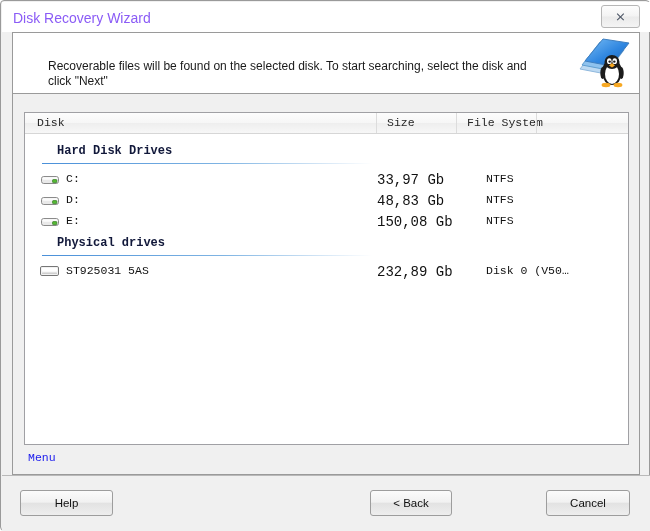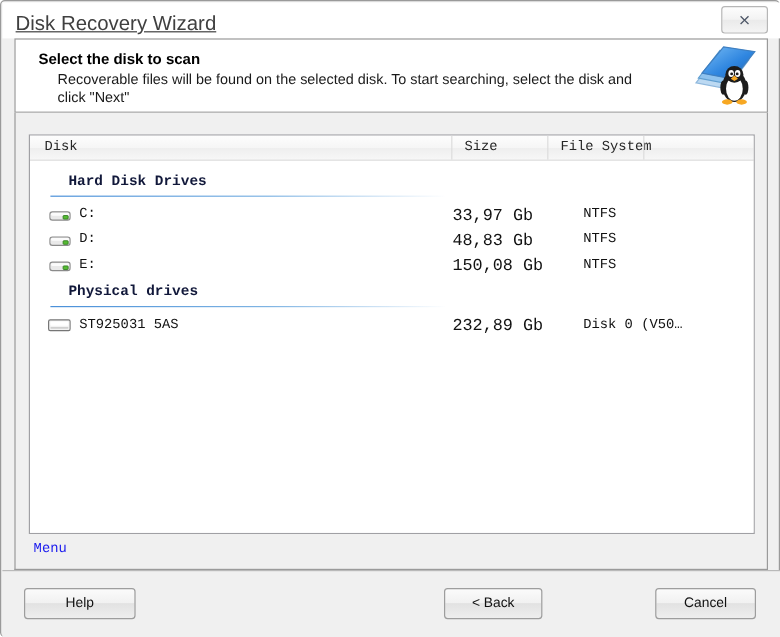--- a/index.html
+++ b/index.html
@@ -33,24 +33,23 @@
     position: absolute;
     left: 1px; top: 1px;
     width: 648px;
     height: 30px;
     background: #ffffff;
     box-sizing: border-box;
   }
   .title-text {
     position: absolute;
     left: 11px; top: 8px;
-    font-size: 17px;
-    color: #404040;
-    white-space: nowrap;
-    text-decoration: underline;
+    font-size: 14px;
+    color: #8b5cf6;
+    white-space: nowrap;
   }
   .close-button {
     position: absolute;
     right: 10px; top: 3px;
     width: 39px;
     height: 23px;
     box-sizing: border-box;
     border: 1px solid #b6b6b6;
     border-radius: 3px;
     background: linear-gradient(to bottom, #fdfdfd 0%, #f3f3f3 48%, #eaeaea 52%, #f4f4f4 100%);
@@ -275,21 +274,20 @@
 <div class="window">
 
   <div class="titlebar">
     <div class="title-text">Disk Recovery Wizard</div>
     <div class="close-button">
       <span class="close-glyph">⨯</span>
     </div>
   </div>
 
   <div class="header">
-    <div class="header-title">Select the disk to scan</div>
     <div class="header-desc">Recoverable files will be found on the selected disk. To start searching, select the disk and click "Next"</div>
     <div class="header-logo">
       <svg width="58" height="54" viewBox="0 0 58 54">
 
         <g>
           <polygon points="6,33 24,10 50,14 32,38" fill="#bcd9f2" stroke="#8fb8dd" stroke-width="1"></polygon>
           <polygon points="8,29 26,6 52,10 34,34" fill="#8ec2ee" stroke="#5f9ed0" stroke-width="1"></polygon>
           <polygon points="11,25 29,3 55,7 37,30" fill="url(#g1)" stroke="#3f7fc0" stroke-width="1"></polygon>
         </g>
         <defs>

